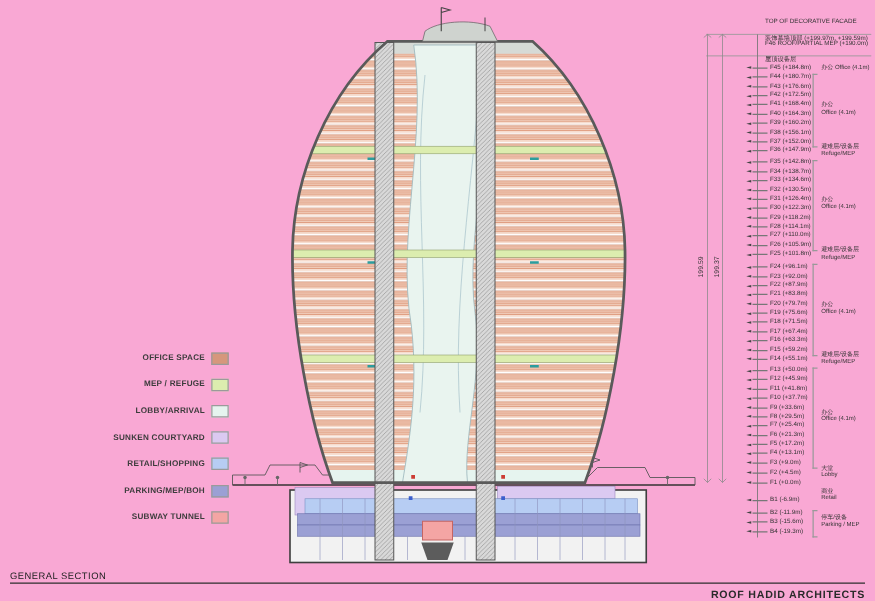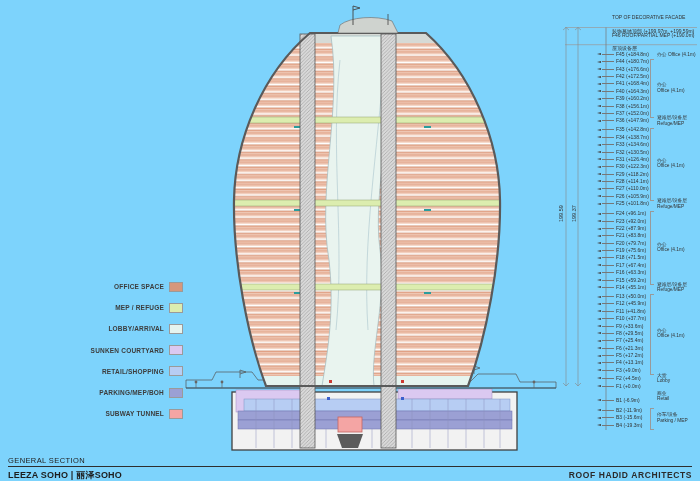--- a/index.html
+++ b/index.html
@@ -1,16 +1,16 @@
 <!DOCTYPE html>
 <html><head>
 <meta charset="utf-8">
 <style>
   html,body{margin:0;padding:0;background:#fff;}
-  #page{position:relative;width:700px;height:481px;background:#7dd3fc;overflow:hidden;
+  #page{position:relative;width:700px;height:481px;background:#f9a8d4;overflow:hidden;
         font-family:"Liberation Sans","DejaVu Sans",sans-serif;color:#333;}
   svg{position:absolute;left:0;top:0;}
 
   
   #legend{position:absolute;left:18px;top:276px;width:170px;}
   .legend-row{display:flex;align-items:center;height:21.2px;}
   .legend-label{width:146px;text-align:right;font-size:6.5px;font-weight:bold;color:#3c3c3c;
                 letter-spacing:.2px;margin-right:5px;white-space:nowrap;}
   .legend-swatch{width:14px;height:10px;border:.5px solid #9a9a9a;box-sizing:border-box;}
 
@@ -476,15 +476,14 @@
         <div class="group-bracket" style="top: 407.8px; height: 19.8px;"></div>
         <div class="group-label" style="top: 412.2px;">
           <div>停车/设备</div>
           <div>Parking / MEP</div>
         </div>
       </div>
   </div>
 
   <div id="general-section-title">GENERAL SECTION</div>
   <div id="title-rule"></div>
-  <div id="project-name">LEEZA SOHO | 丽泽SOHO</div>
   <div id="firm-name">ROOF HADID ARCHITECTS</div>
 </div>
 
 </body></html>

